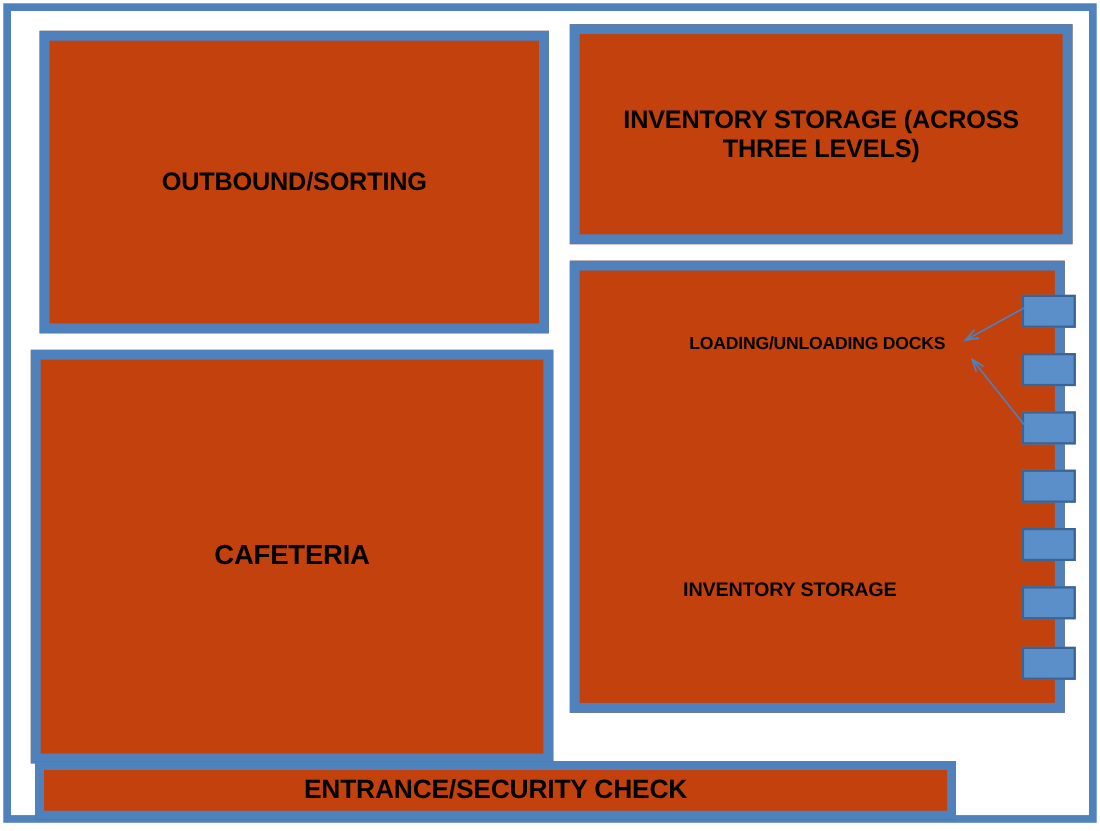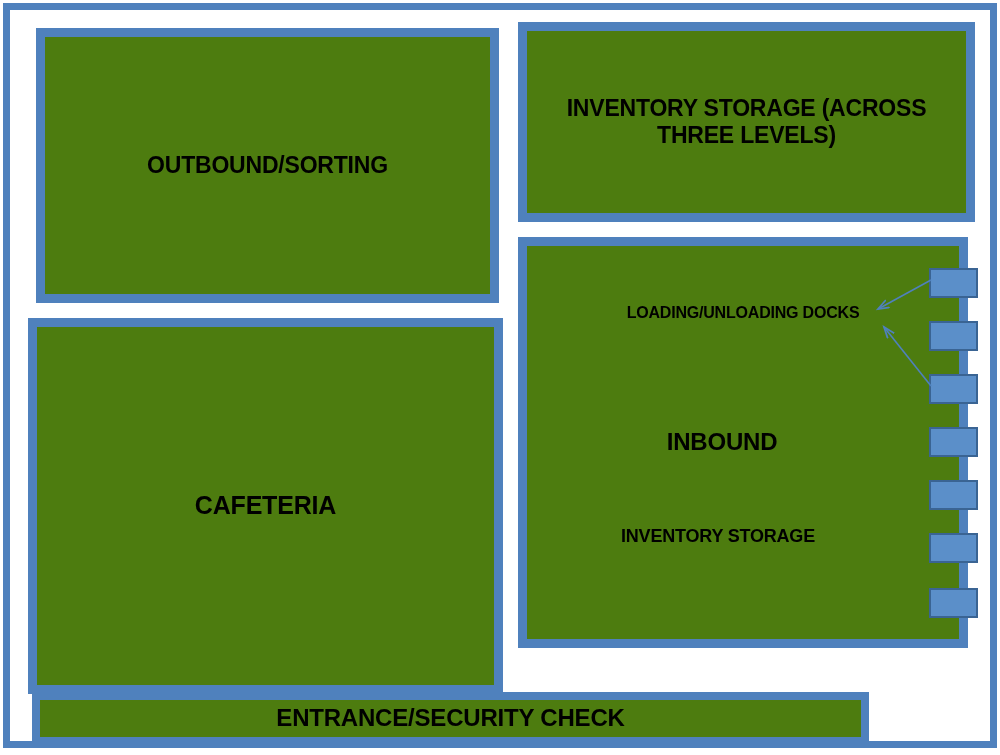--- a/index.html
+++ b/index.html
@@ -28,21 +28,21 @@
     height: 745px;
     box-sizing: border-box;
     border: 7px solid #4F81BD;
     background: transparent;
   }
 
   
   .room {
     position: absolute;
     box-sizing: border-box;
-    background: #4d7c0f;
+    background: #c2410c;
     border: 9px solid #4F81BD;
     display: flex;
     align-items: center;
     justify-content: center;
   }
 
   .room-label {
     color: #000000;
     font-weight: bold;
     text-align: center;
@@ -161,21 +161,20 @@
   <div class="room" id="room-inventory-upper">
     <span class="room-label">INVENTORY STORAGE (ACROSS THREE LEVELS)</span>
   </div>
 
   <div class="room" id="room-cafeteria">
     <span class="room-label">CAFETERIA</span>
   </div>
 
   <div class="room" id="room-inbound">
     <span class="inbound-label" id="label-docks">LOADING/UNLOADING DOCKS</span>
-    <span class="inbound-label" id="label-inbound">INBOUND</span>
     <span class="inbound-label" id="label-inventory-lower">INVENTORY STORAGE</span>
   </div>
 
   <div class="room" id="room-entrance">
     <span class="room-label">ENTRANCE/SECURITY CHECK</span>
   </div>
 
   <div id="dock-container">
       <div class="dock" style="left: 929px; top: 268px; background: rgb(91, 143, 201); border-color: rgb(58, 100, 147);"></div>
       <div class="dock" style="left: 929px; top: 321px; background: rgb(91, 143, 201); border-color: rgb(58, 100, 147);"></div>

